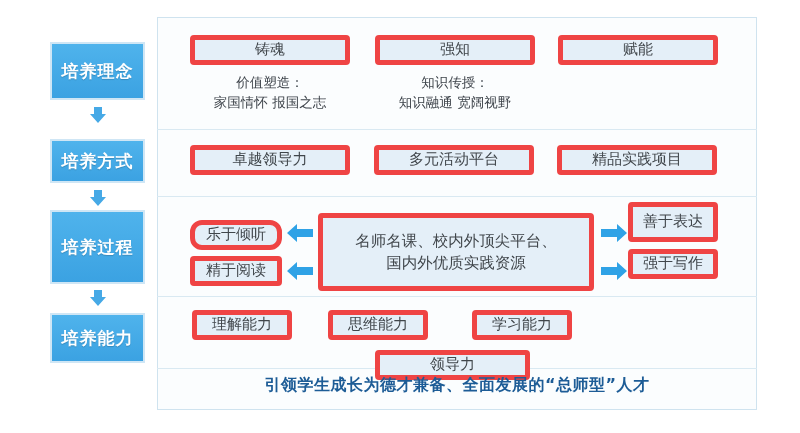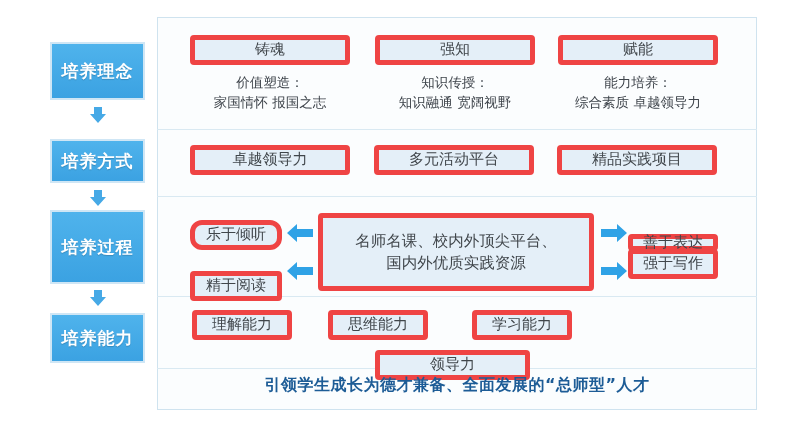--- a/index.html
+++ b/index.html
@@ -156,29 +156,27 @@
   <div class="stage-label" style="top:313px;height:50px;">培养能力</div>
 
   <div class="chip" style="left:190px;top:35px;width:160px;height:30px;">铸魂</div>
   <div class="chip" style="left:375px;top:35px;width:160px;height:30px;">强知</div>
   <div class="chip" style="left:558px;top:35px;width:160px;height:30px;">赋能</div>
 
   <div class="caption" style="left:180px;top:72px;width:180px;">价值塑造：
 家国情怀 报国之志</div>
   <div class="caption" style="left:365px;top:72px;width:180px;">知识传授：
 知识融通 宽阔视野</div>
-  <div class="caption" style="left:548px;top:72px;width:180px;">能力培养：
-综合素质 卓越领导力</div>
 
   <div class="chip" style="left:190px;top:145px;width:160px;height:30px;">卓越领导力</div>
   <div class="chip" style="left:374px;top:145px;width:160px;height:30px;">多元活动平台</div>
   <div class="chip" style="left:557px;top:145px;width:160px;height:30px;">精品实践项目</div>
 
   <div class="chip" style="left:190px;top:220px;width:92px;height:30px;border-radius:12px;">乐于倾听</div>
-  <div class="chip" style="left:190px;top:256px;width:92px;height:30px;margin-top:15px;">精于阅读</div>
+  <div class="chip" style="left:190px;top:256px;width:92px;height:30px;">精于阅读</div>
 
   <div class="side-arrow" style="left:286px;top:223px;">
     <svg width="28" height="20" viewBox="0 0 28 20" aria-hidden="true">
       <path d="M27 6 H11 V1 L1 10 L11 19 V14 H27 Z" fill="#2fa2e6"></path>
     </svg>
   </div>
   <div class="side-arrow" style="left:286px;top:261px;">
     <svg width="28" height="20" viewBox="0 0 28 20" aria-hidden="true">
       <path d="M27 6 H11 V1 L1 10 L11 19 V14 H27 Z" fill="#2fa2e6"></path>
     </svg>
@@ -191,21 +189,21 @@
     <svg width="28" height="20" viewBox="0 0 28 20" aria-hidden="true">
       <path d="M1 6 H17 V1 L27 10 L17 19 V14 H1 Z" fill="#2fa2e6"></path>
     </svg>
   </div>
   <div class="side-arrow" style="left:600px;top:261px;">
     <svg width="28" height="20" viewBox="0 0 28 20" aria-hidden="true">
       <path d="M1 6 H17 V1 L27 10 L17 19 V14 H1 Z" fill="#2fa2e6"></path>
     </svg>
   </div>
 
-  <div class="chip" style="left:628px;top:234px;width:90px;height:17px;">善于表达</div>
+  <div class="chip" style="left:628px;top:202px;width:90px;height:40px;">善于表达</div>
   <div class="chip" style="left:628px;top:249px;width:90px;height:30px;">强于写作</div>
 
   <div class="chip" style="left:192px;top:310px;width:100px;height:30px;">理解能力</div>
   <div class="chip" style="left:328px;top:310px;width:100px;height:30px;">思维能力</div>
   <div class="chip" style="left:472px;top:310px;width:100px;height:30px;">学习能力</div>
 
   <div class="chip" style="left:375px;top:350px;width:155px;height:30px;">领导力</div>
 
   <div class="summary">引领学生成长为德才兼备、全面发展的“总师型”人才</div>
 

